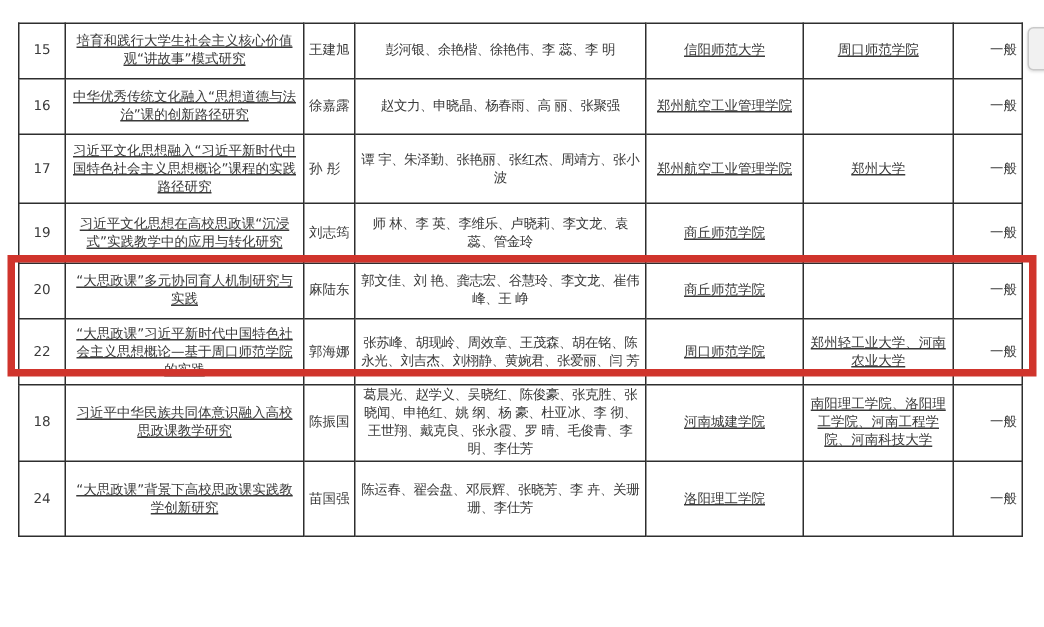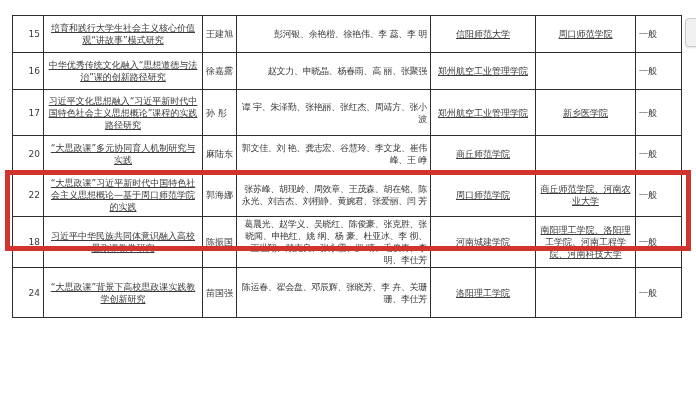--- a/index.html
+++ b/index.html
@@ -23,26 +23,26 @@
     font-size:9px;
     line-height:12px;
     color:#3a3a3a;
   }
   table.doc td{
     border:1.2px solid #2e2e2e;
     padding:1px 3px;
     vertical-align:middle;
     overflow:hidden;
   }
-  td.c-no{text-align:right;}
+  td.c-no{text-align:center;}
   td.c-title{text-align:center;text-decoration:underline;}
   td.c-leader{text-align:left;}
-  td.c-members{text-align:right;letter-spacing:-0.3px;}
+  td.c-members{text-align:center;letter-spacing:-0.3px;}
   td.c-org1,td.c-org2{text-align:center;text-decoration:underline;}
-  td.c-rating{text-align:left;}
+  td.c-rating{text-align:right;}
   
   tr.r0{height:37px;} tr.r1{height:37px;padding-left:20px;} tr.r2{height:46px;}
   tr.r3{height:38px;} tr.r4{height:40px;} tr.r5{height:37px;}
   tr.r6{height:38px;} tr.r7{height:44px;} tr.r8{height:48px;}
   tr.r9{height:50px;}
   .highlight-box{
     position:absolute;
     left:5px;top:170px;
     width:676px;height:71px;
     border:5px solid #d0342c;
@@ -91,39 +91,48 @@
       <td class="c-org1">郑州航空工业管理学院</td>
       <td class="c-org2"></td>
       <td class="c-rating">一般</td>
     </tr>
         <tr class="r2">
       <td class="c-no">17</td>
       <td class="c-title">习近平文化思想融入“习近平新时代中国特色社会主义思想概论”课程的实践路径研究</td>
       <td class="c-leader">孙 彤</td>
       <td class="c-members">谭 宇、朱泽勤、张艳丽、张红杰、周靖方、张小波</td>
       <td class="c-org1">郑州航空工业管理学院</td>
-      <td class="c-org2">新乡医学院</td>
+      <td class="c-org2">郑州大学</td>
+      <td class="c-rating">一般</td>
+    </tr>
+        <tr class="r4">
+      <td class="c-no">19</td>
+      <td class="c-title">习近平文化思想在高校思政课“沉浸式”实践教学中的应用与转化研究</td>
+      <td class="c-leader">刘志筠</td>
+      <td class="c-members">师 林、李 英、李维乐、卢晓莉、李文龙、袁 蕊、管金玲</td>
+      <td class="c-org1">商丘师范学院</td>
+      <td class="c-org2"></td>
       <td class="c-rating">一般</td>
     </tr>
         <tr class="r5">
       <td class="c-no">20</td>
       <td class="c-title">“大思政课”多元协同育人机制研究与实践</td>
       <td class="c-leader">麻陆东</td>
       <td class="c-members">郭文佳、刘 艳、龚志宏、谷慧玲、李文龙、崔伟峰、王 峥</td>
       <td class="c-org1">商丘师范学院</td>
       <td class="c-org2"></td>
       <td class="c-rating">一般</td>
     </tr>
         <tr class="r7">
       <td class="c-no">22</td>
       <td class="c-title">“大思政课”习近平新时代中国特色社会主义思想概论—基于周口师范学院的实践</td>
       <td class="c-leader">郭海娜</td>
       <td class="c-members">张苏峰、胡现岭、周效章、王茂森、胡在铭、陈永光、刘吉杰、刘栩静、黄婉君、张爱丽、闫 芳</td>
       <td class="c-org1">周口师范学院</td>
-      <td class="c-org2">商丘师范学院、河南农业大学</td>
+      <td class="c-org2">郑州轻工业大学、河南农业大学</td>
       <td class="c-rating">一般</td>
     </tr>
         <tr class="r8">
       <td class="c-no">18</td>
       <td class="c-title">习近平中华民族共同体意识融入高校思政课教学研究</td>
       <td class="c-leader">陈振国</td>
       <td class="c-members">葛晨光、赵学义、吴晓红、陈俊豪、张克胜、张晓闻、申艳红、姚 纲、杨 豪、杜亚冰、李 彻、王世翔、戴克良、张永霞、罗 晴、毛俊青、李 明、李仕芳</td>
       <td class="c-org1">河南城建学院</td>
       <td class="c-org2">南阳理工学院、洛阳理工学院、河南工程学院、河南科技大学</td>
       <td class="c-rating">一般</td>

